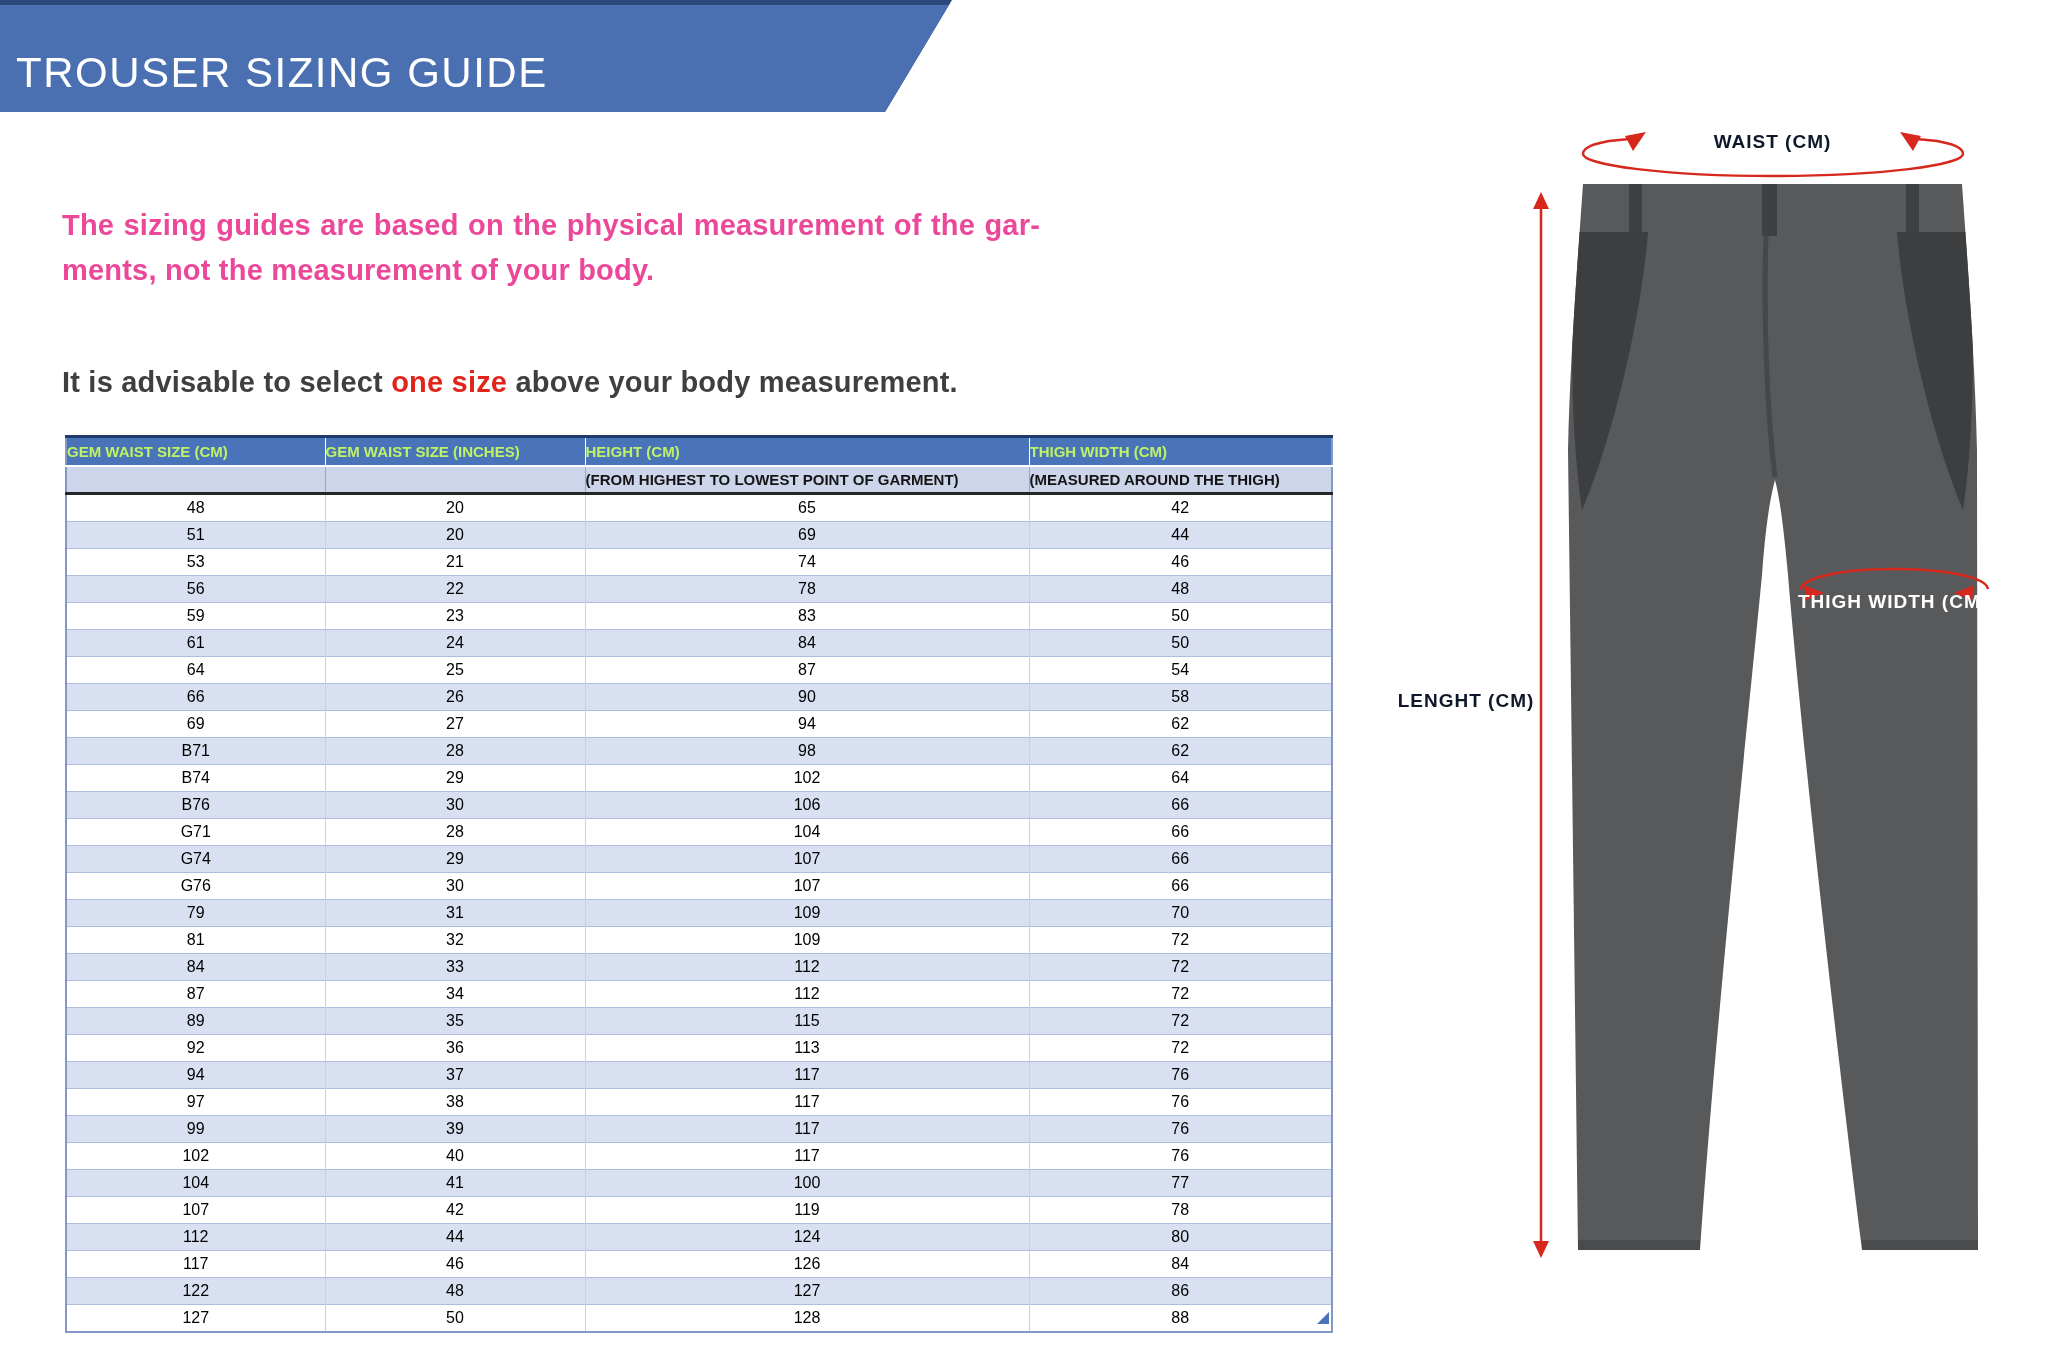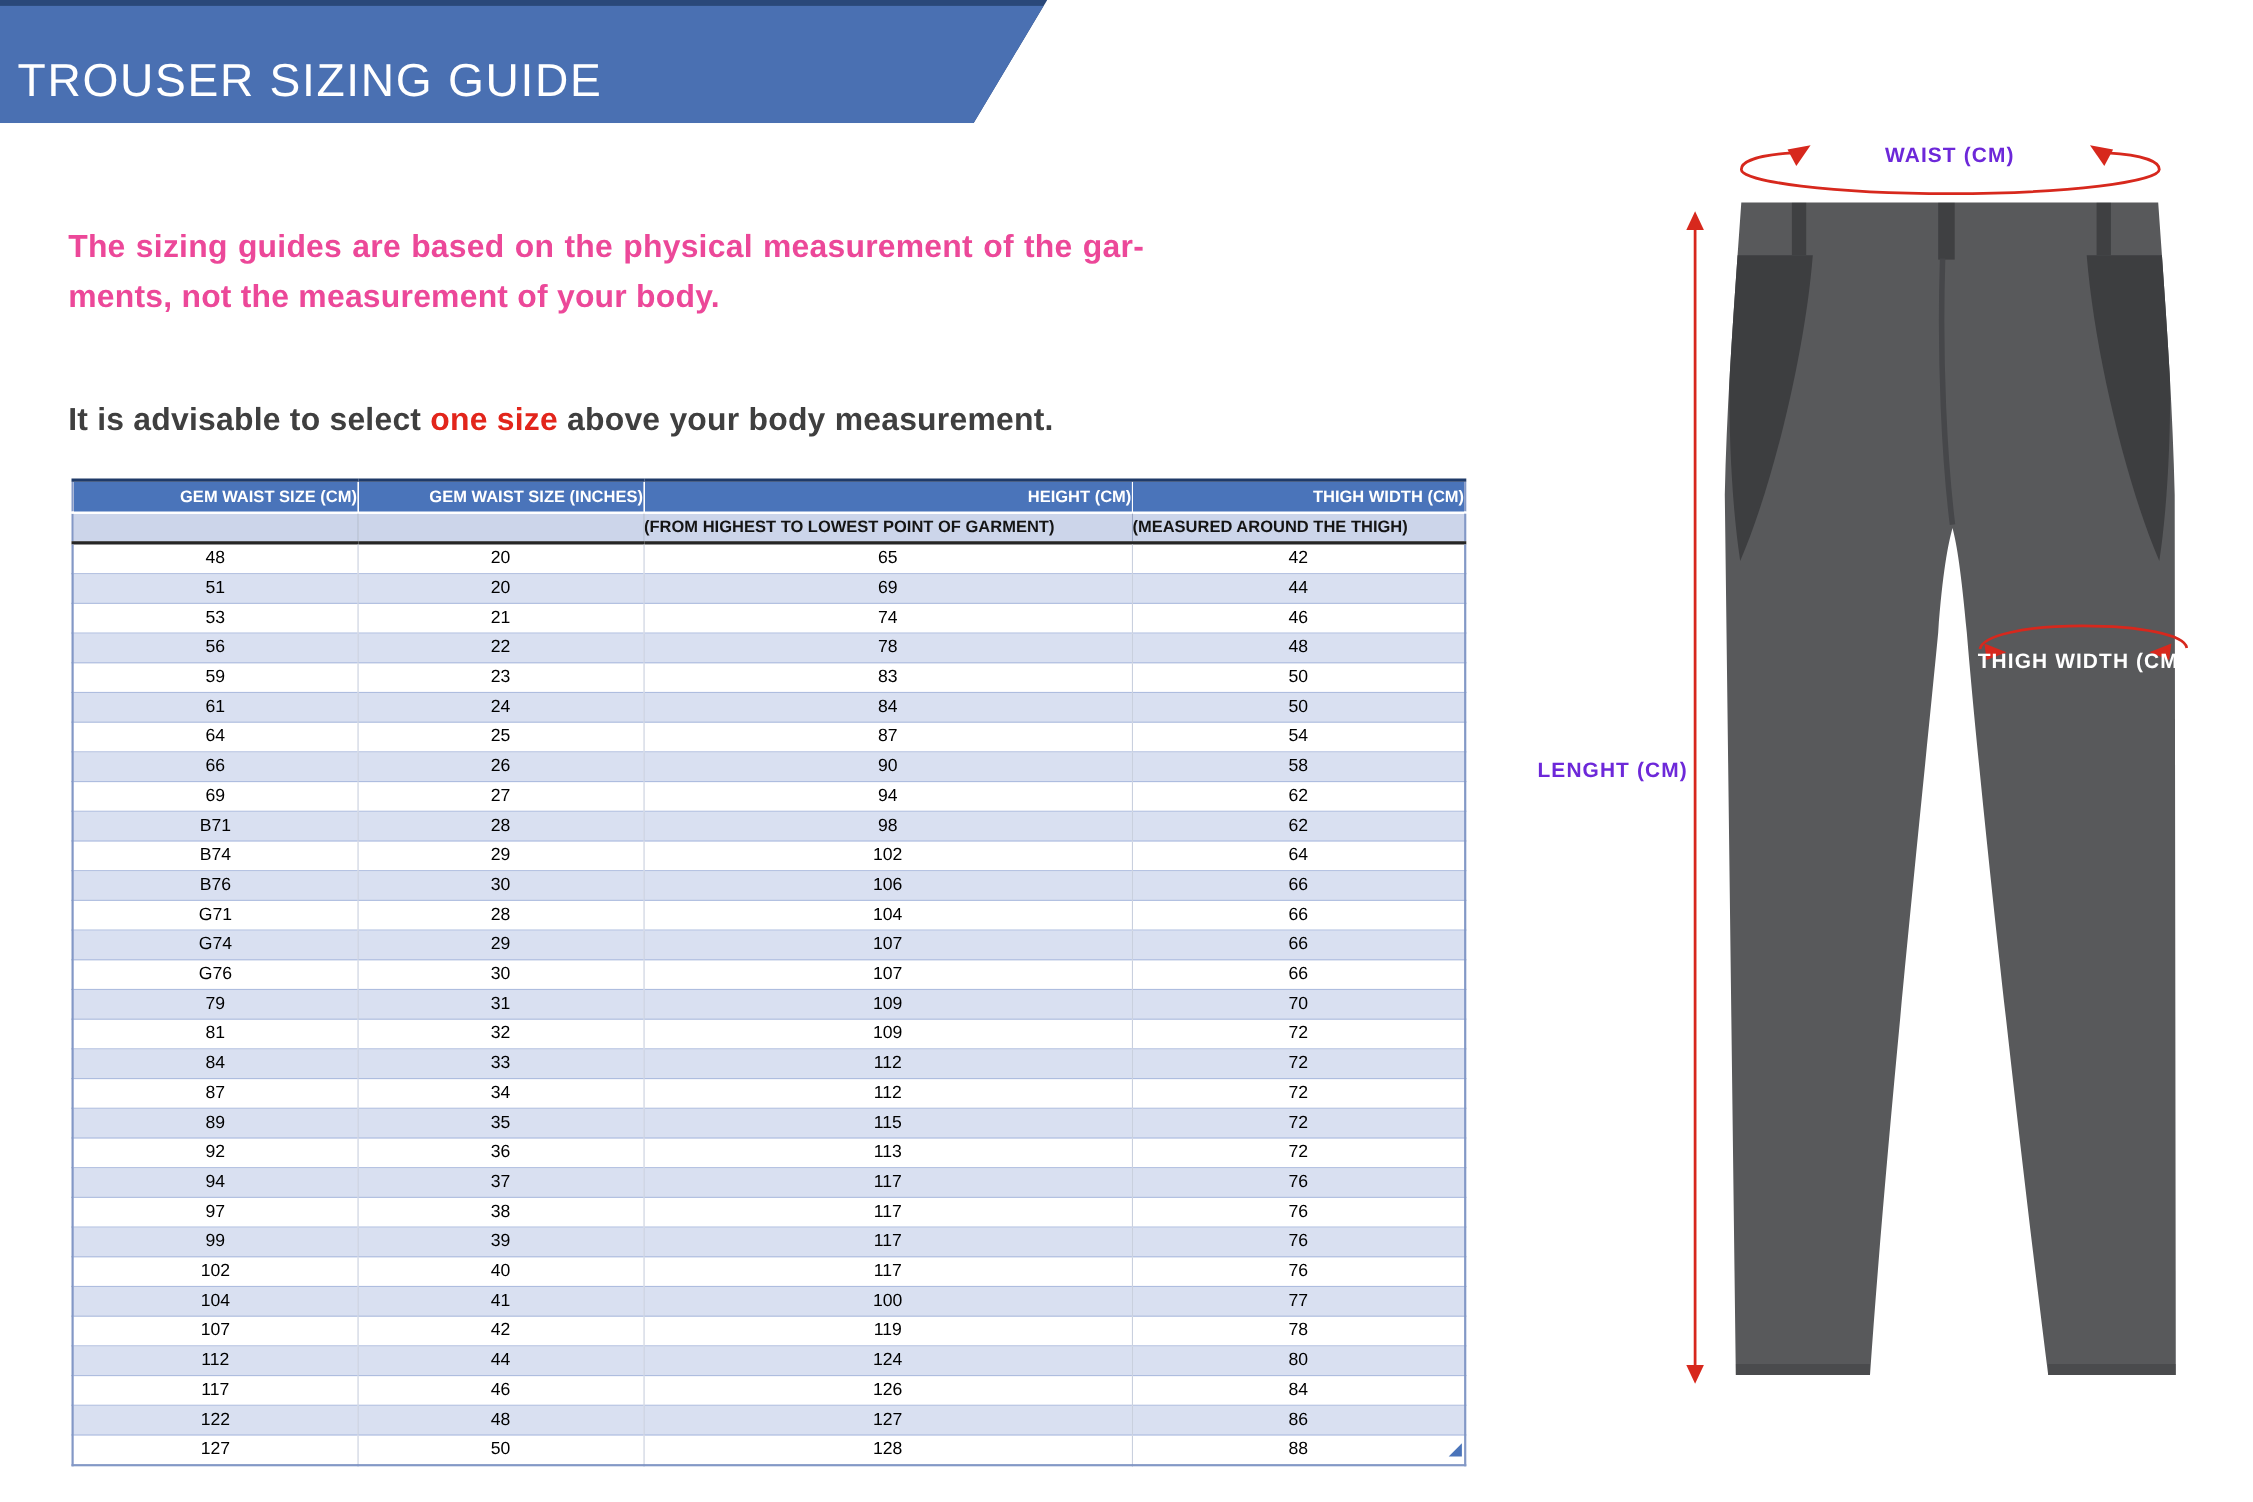--- a/index.html
+++ b/index.html
@@ -34,22 +34,22 @@
   .size-table{
     position:absolute;left:65px;top:435px;width:1266px;
     border-collapse:collapse;table-layout:fixed;
     border:2px solid #8398c6;
   }
   .size-table col.c1{width:259px}
   .size-table col.c2{width:260px}
   .size-table col.c3{width:444px}
   .size-table col.c4{width:303px}
   .size-table thead tr.hrow1 th{
-    height:27px;background:#4a74ba;color:#ffffff;
-    font-size:15px;font-weight:bold;text-align:right;vertical-align:middle;
+    height:27px;background:#4a74ba;color:#bef264;
+    font-size:15px;font-weight:bold;text-align:left;vertical-align:middle;
     border-top:3px solid #1f3a68;border-bottom:2px solid #ffffff;
     border-left:1px solid rgba(255,255,255,.35);
     padding:0;overflow:hidden;white-space:nowrap;
   }
   .size-table thead tr.hrow1 th:first-child{border-left:none;}
   .size-table thead tr.hrow2 td{
     height:25px;background:#ccd5ea;color:#141414;
     font-size:15px;font-weight:bold;vertical-align:middle;
     border-bottom:3px solid #262626;border-left:1px solid #9aa7c4;
     padding:0;overflow:hidden;white-space:nowrap;
@@ -62,21 +62,21 @@
   }
   .size-table tbody td:first-child{border-left:none;}
   .size-table tbody tr:nth-child(even){background:#d9e0f1;}
   .fill-handle{
     position:absolute;left:1317px;top:1312px;width:0;height:0;
     border-left:12px solid transparent;border-bottom:12px solid #4a74ba;
   }
   
   .diagram-svg{position:absolute;left:1370px;top:90px;width:678px;height:1220px;z-index:1;}
   .diag-label{position:absolute;z-index:2;font-weight:bold;font-size:19px;
-    letter-spacing:1px;color:#6d28d9;text-align:center;white-space:nowrap;}
+    letter-spacing:1px;color:#0f172a;text-align:center;white-space:nowrap;}
   .lbl-waist{left:1655px;top:131px;width:235px;}
   .lbl-length{left:1396px;top:690px;width:140px;}
   .lbl-thigh{left:1788px;top:591px;width:210px;color:#ffffff;}
 </style>
 </head>
 <body>
 
 <div class="page">
 
   <div class="banner">

